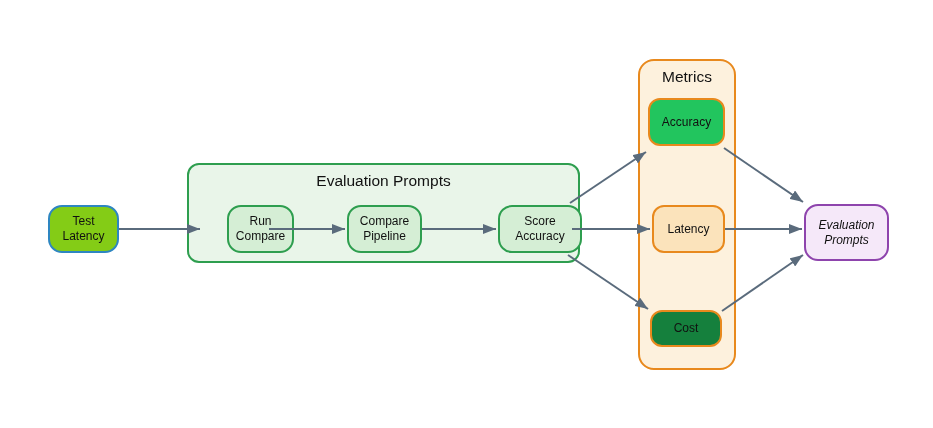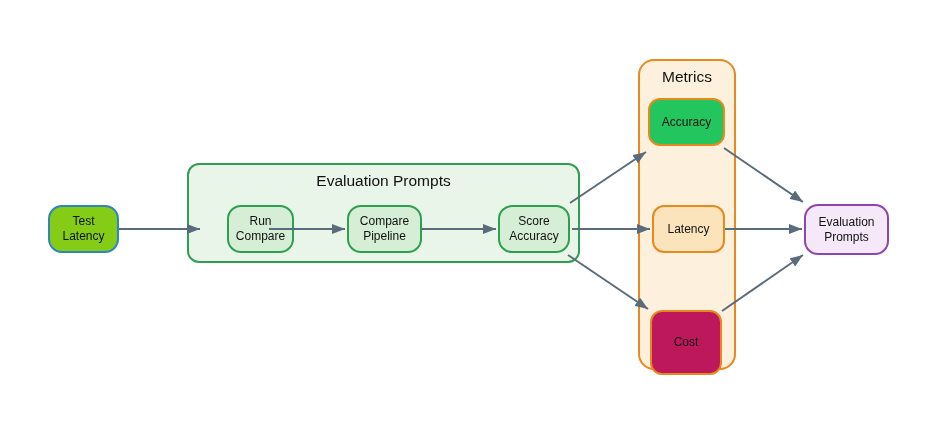--- a/index.html
+++ b/index.html
@@ -75,38 +75,38 @@
   <div class="node" style="left: 202px; top: 205px; width: 67px; height: 48px; background: rgb(213, 238, 213); border-color: rgb(46, 158, 79); margin-left: 25px;">
     <span class="line">Run</span>
     <span class="line">Compare</span>
   </div>
 
   <div class="node" style="left: 347px; top: 205px; width: 75px; height: 48px; background: rgb(213, 238, 213); border-color: rgb(46, 158, 79);">
     <span class="line">Compare</span>
     <span class="line">Pipeline</span>
   </div>
 
-  <div class="node" style="left: 498px; top: 205px; width: 72px; height: 48px; background: rgb(213, 238, 213); border-color: rgb(46, 158, 79);">
+  <div class="node" style="left: 498px; top: 205px; width: 84px; height: 48px; background: rgb(213, 238, 213); border-color: rgb(46, 158, 79);">
     <span class="line">Score</span>
     <span class="line">Accuracy</span>
   </div>
 
   <div class="node" style="left: 648px; top: 98px; width: 77px; height: 48px; border-radius: 12px; background: #22c55e; border-color: rgb(232, 137, 29);">
     <span class="line">Accuracy</span>
   </div>
 
   <div class="node" style="left: 652px; top: 205px; width: 73px; height: 48px; border-radius: 12px; background: rgb(251, 227, 187); border-color: rgb(232, 137, 29);">
     <span class="line">Latency</span>
   </div>
 
-  <div class="node" style="left: 650px; top: 310px; width: 72px; height: 65px; border-radius: 12px; background: #be185d; border-color: rgb(232, 137, 29);">
+  <div class="node" style="left: 650px; top: 310px; width: 72px; height: 37px; border-radius: 12px; background: #15803d; border-color: rgb(232, 137, 29);">
     <span class="line">Cost</span>
   </div>
 
-  <div class="node" style="left: 804px; top: 204px; width: 85px; height: 51px; background: rgb(245, 232, 249); border-color: rgb(142, 68, 173);">
+  <div class="node" style="left: 804px; top: 204px; width: 85px; height: 57px; background: rgb(245, 232, 249); border-color: rgb(142, 68, 173); font-style: italic;">
     <span class="line">Evaluation</span>
     <span class="line">Prompts</span>
   </div>
 
   <svg class="arrows" viewBox="0 0 933 428">
     <defs>
       <marker id="ah" markerWidth="6.5" markerHeight="5" refX="6.5" refY="2.5" orient="auto" markerUnits="strokeWidth">
         <path d="M0,0 L6.5,2.5 L0,5 Z" fill="#5a6b7c"></path>
       </marker>
     </defs>

